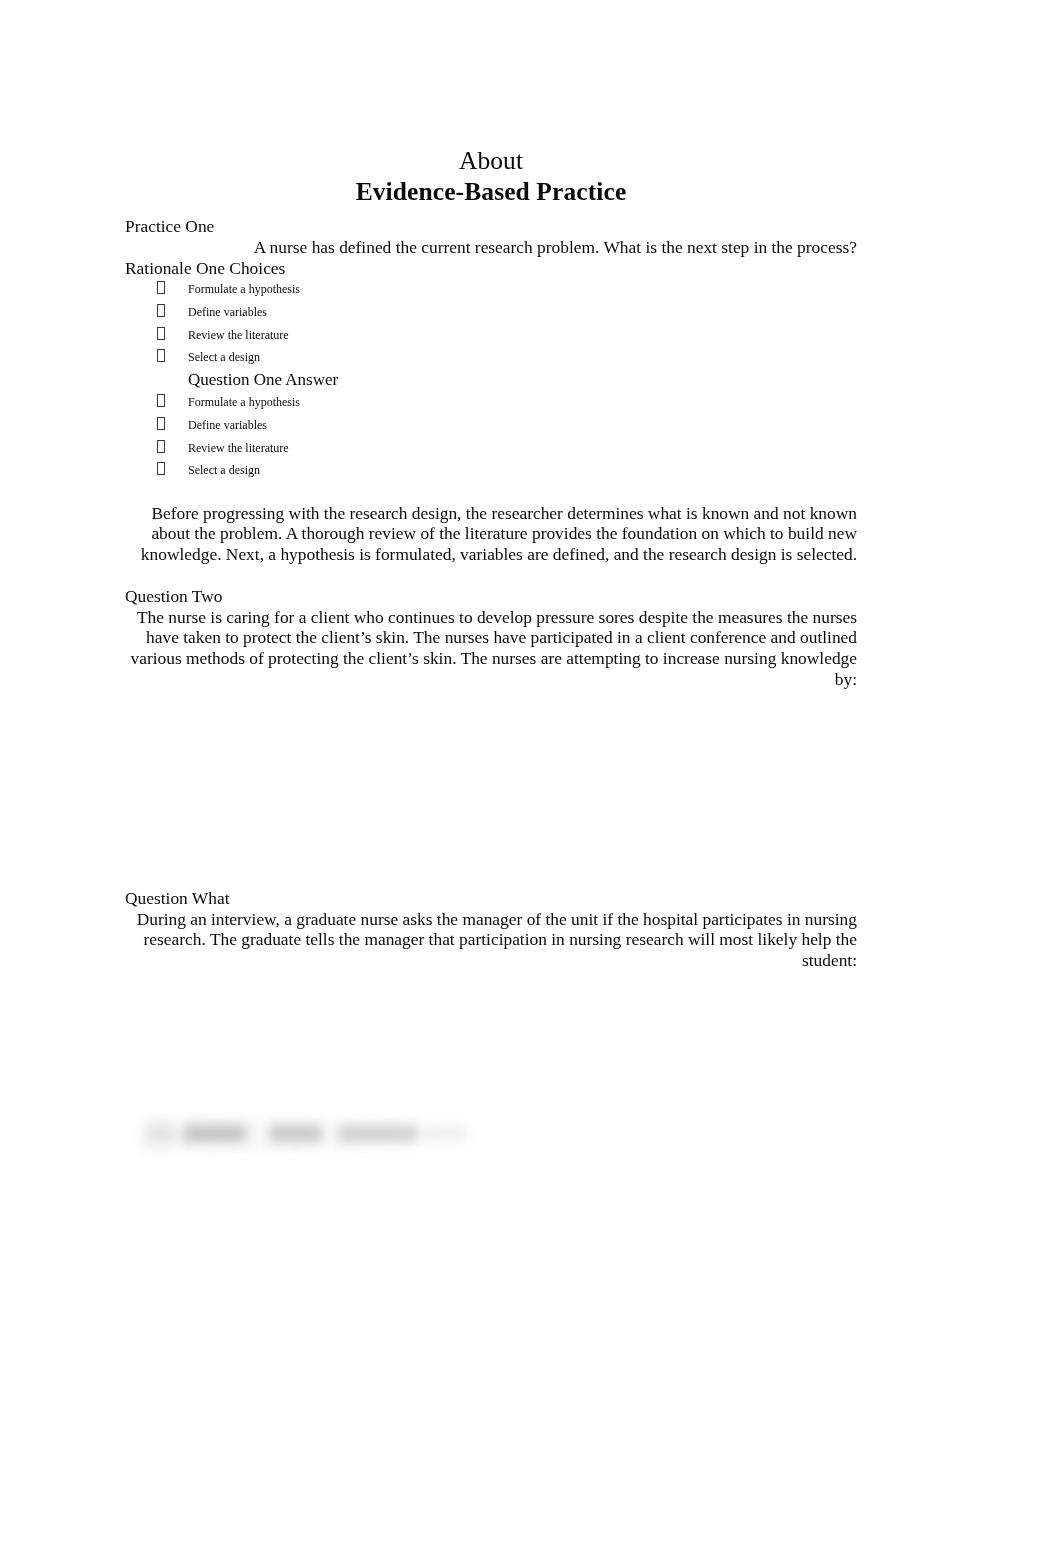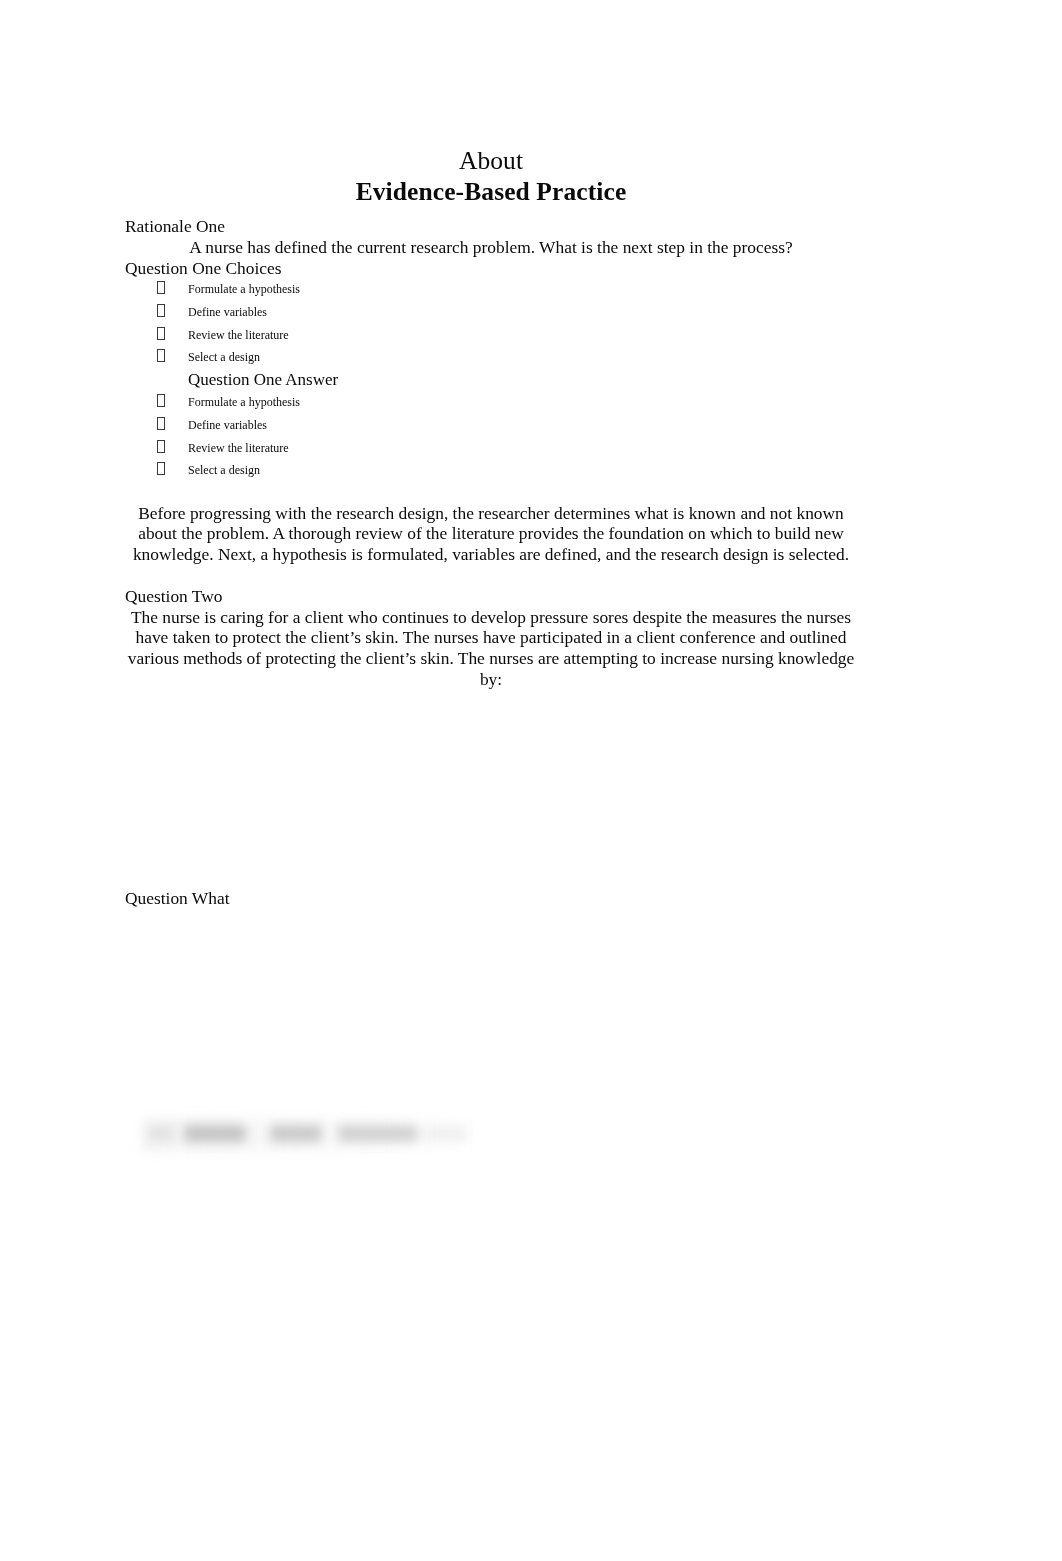--- a/index.html
+++ b/index.html
@@ -48,21 +48,21 @@
   }
 
   .body-block {
     margin-top: 9px;
   }
 
   p.para {
     margin: 0;
     font-size: 17.4px;
     line-height: 20.8px;
-    text-align: center;
+    text-align: right;
   }
 
   .label-line {
     margin: 0;
     font-size: 17.4px;
     line-height: 20.8px;
   }
 
   ul.choice-list {
     list-style: none;
@@ -141,23 +141,23 @@
 
   <div class="content">
 
     <h1 class="doc-title">
       <span>About</span>
       <span class="line2">Evidence-Based Practice</span>
     </h1>
 
     <div class="body-block">
 
-      <p class="label-line">Rationale One</p>
+      <p class="label-line">Practice One</p>
       <p class="para">A nurse has defined the current research problem. What is the next step in the process?</p>
-      <p class="label-line">Question One Choices</p>
+      <p class="label-line">Rationale One Choices</p>
 
       <ul class="choice-list">
         <li class="choice-item">
           <span class="bullet-glyph"></span>
           <span>Formulate a hypothesis</span>
         </li>
         <li class="choice-item">
           <span class="bullet-glyph"></span>
           <span>Define variables</span>
         </li>
@@ -202,20 +202,21 @@
 
     <div>
       <p class="label-line">Question Two</p>
       <p class="para">The nurse is caring for a client who continues to develop pressure sores despite the measures the nurses have taken to protect the client’s skin. The nurses have participated in a client conference and outlined various methods of protecting the client’s skin. The nurses are attempting to increase nursing knowledge by:</p>
     </div>
 
     <div class="gap-block-two"></div>
 
     <div>
       <p class="label-line">Question What</p>
+      <p class="para">During an interview, a graduate nurse asks the manager of the unit if the hospital participates in nursing research. The graduate tells the manager that participation in nursing research will most likely help the student:</p>
     </div>
 
     <div class="gap-block-three"></div>
 
   </div>
 
   <div class="redacted-line">
     <div class="haze"></div>
     <div class="smudge s1"></div>
     <div class="smudge s2"></div>

